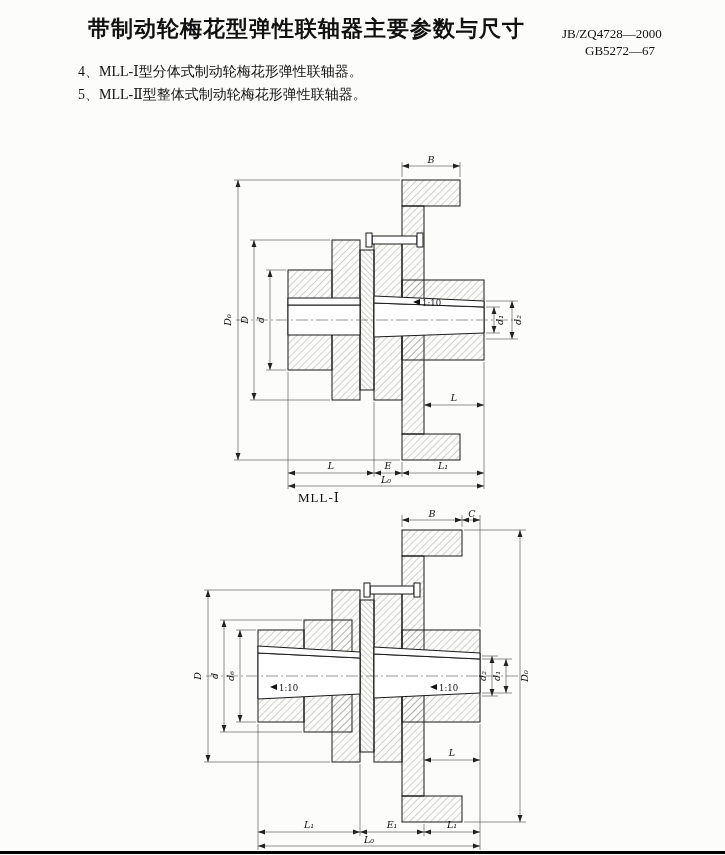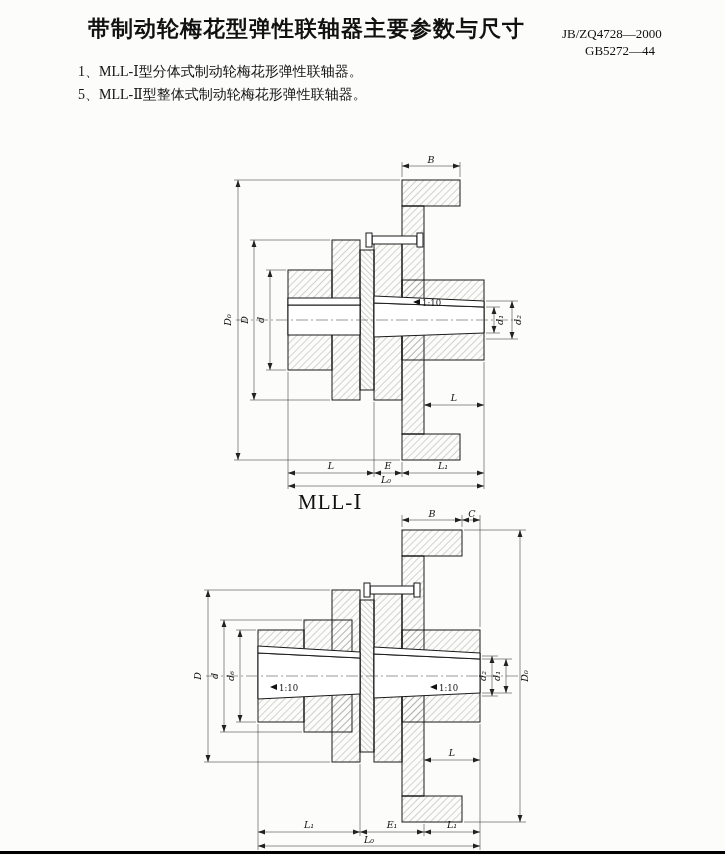--- a/index.html
+++ b/index.html
@@ -11,21 +11,21 @@
   .title{
     left:88px;top:14px;font-size:22px;font-weight:bold;letter-spacing:1px;
     white-space:nowrap;
     text-align:center;
   }
   .std1{left:562px;top:26px;font-size:13px;white-space:nowrap;}
   .std2{left:585px;top:43px;font-size:13px;white-space:nowrap;}
   .note{left:78px;font-size:14px;white-space:nowrap;}
   .note1{top:63px;}
   .note2{top:86px;}
-  .caption{font-size:21px;letter-spacing:1px;white-space:nowrap;}
+  .caption{font-size:13px;letter-spacing:1px;white-space:nowrap;}
   .cap1{left:298px;top:490px;}
   .cap2{left:298px;top:868px;}
   .bottomrule{left:0;top:851px;width:725px;height:3px;background:#000;}
 
   
   svg text{font-family:"DejaVu Serif","Liberation Serif",serif;}
   .dl{font-size:9.5px;font-style:italic;fill:#111;}
   .ds{font-size:8.5px;fill:#111;}
   .ol{fill:url(#h1);stroke:#1a1a1a;stroke-width:1;}
   .sp{fill:url(#h2);stroke:#1a1a1a;stroke-width:1;}
@@ -46,22 +46,22 @@
       <line x1="0" y1="0" x2="0" y2="5" stroke="#555" stroke-width="0.5"></line>
     </pattern>
     <pattern id="h2" width="4" height="4" patternUnits="userSpaceOnUse" patternTransform="rotate(-45)">
       <line x1="0" y1="0" x2="0" y2="4" stroke="#555" stroke-width="0.5"></line>
     </pattern>
   </defs>
 </svg>
 
 <div class="abs title">带制动轮梅花型弹性联轴器主要参数与尺寸</div>
 <div class="abs std1">JB/ZQ4728—2000</div>
-<div class="abs std2">GB5272—44</div>
-<div class="abs note note1">1、MLL-Ⅰ型分体式制动轮梅花形弹性联轴器。</div>
+<div class="abs std2">GB5272—67</div>
+<div class="abs note note1">4、MLL-Ⅰ型分体式制动轮梅花形弹性联轴器。</div>
 <div class="abs note note2">5、MLL-Ⅱ型整体式制动轮梅花形弹性联轴器。</div>
 
 <svg class="abs" style="left:222px;top:155px" width="306" height="335" viewBox="0 0 306 335">
 
   <g>
 
     <rect class="ol" x="66" y="115" width="44" height="100"></rect>
     <rect class="ol" x="110" y="85" width="28" height="160"></rect>
 
     <rect class="sp" x="138" y="95" width="14" height="140"></rect>

